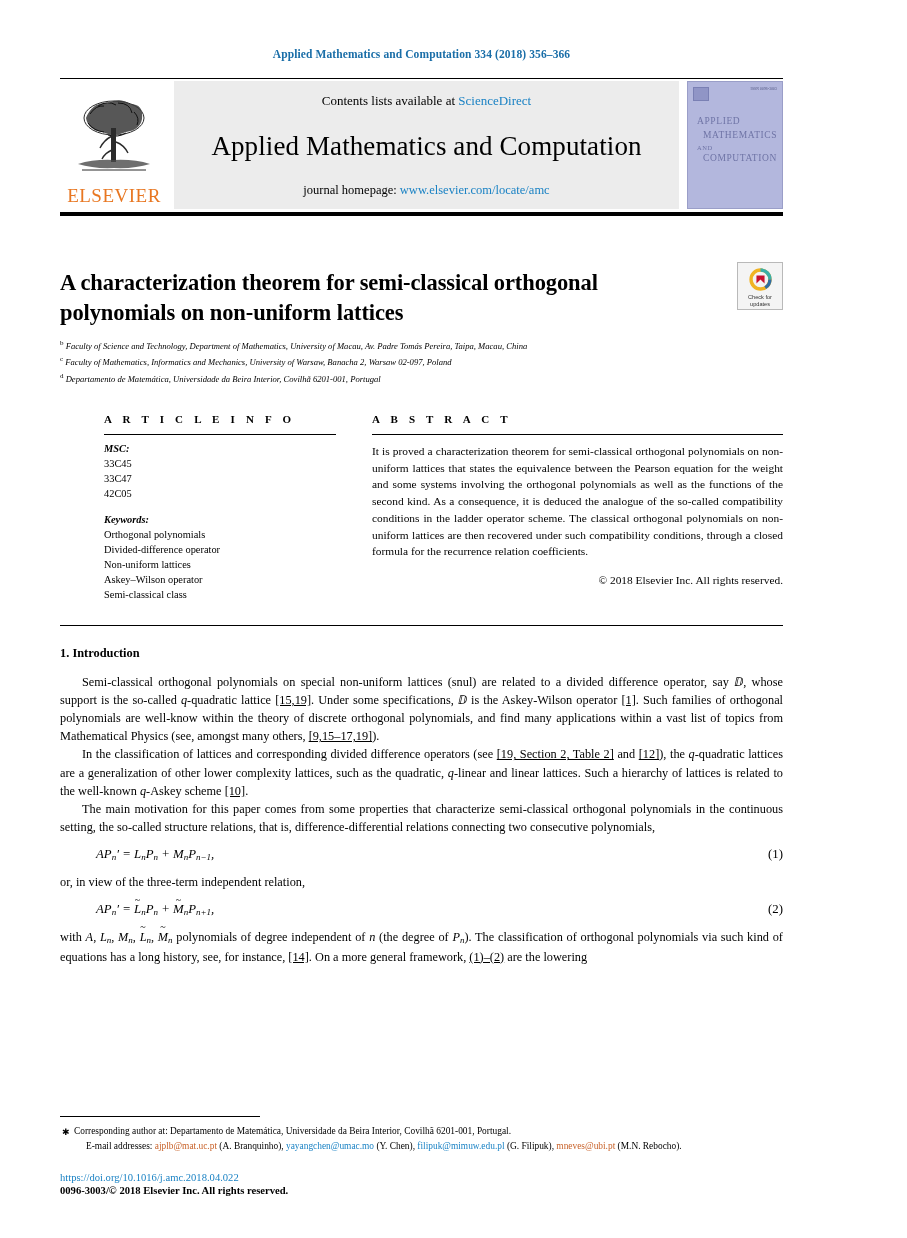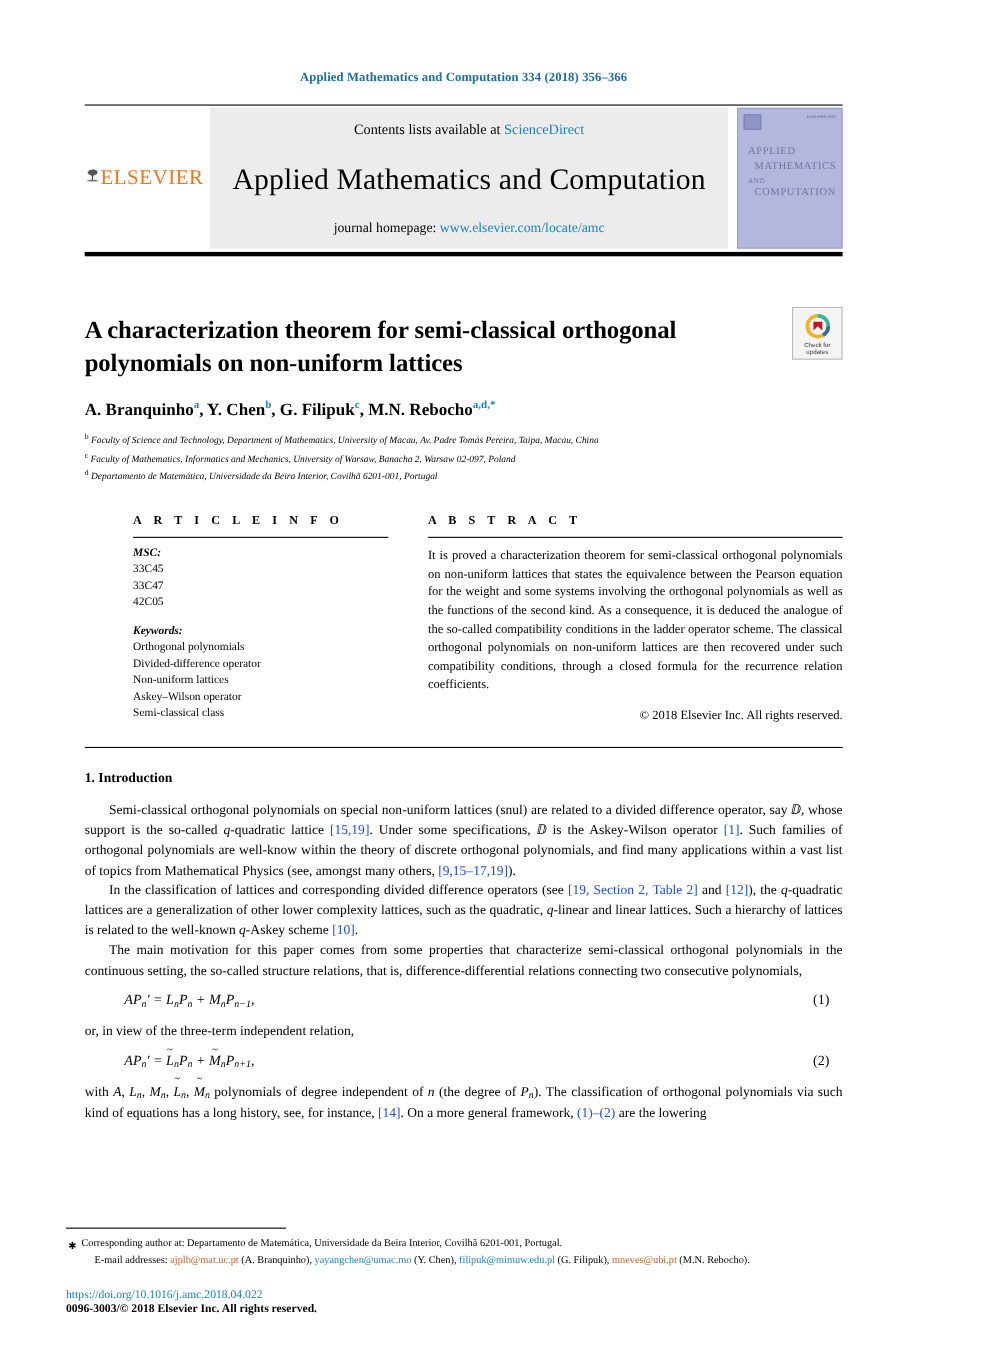--- a/index.html
+++ b/index.html
@@ -5,21 +5,21 @@
   * { box-sizing: border-box; }
   html, body { margin: 0; padding: 0; }
   body {
     width: 907px;
     height: 1238px;
     background: #ffffff;
     font-family: "Liberation Serif", serif;
     color: #000000;
     overflow: hidden;
   }
-  .page { position: relative; width: 843px; height: 1238px; padding: 17px; }
+  .page { position: relative; width: 843px; height: 1238px; padding: 0; }
 
   
   .running-head {
     text-align: center;
     color: #1a6ea8;
     font-family: "Liberation Serif", serif;
     font-weight: bold;
     font-size: 11.5px;
     letter-spacing: .1px;
     padding-top: 48px;
@@ -31,21 +31,21 @@
   .masthead {
     display: flex;
     align-items: stretch;
     height: 128px;
     margin-top: 2px;
   }
   .elsevier-logo {
     width: 108px;
     flex: 0 0 108px;
     display: flex;
-    flex-direction: row;
+    flex-direction: column;
     align-items: center;
     justify-content: flex-end;
     padding-bottom: 4px;
   }
   .tree-svg { display:block; }
   .elsevier-word {
     font-family: "Liberation Serif", serif;
     font-size: 19px;
     letter-spacing: .5px;
     color: #e87722;
@@ -179,25 +179,25 @@
   .body-sec { padding: 20px 60px 0; }
   .h2 { font-size: 12.4px; font-weight: bold; margin: 0 0 12px; }
   .para {
     font-size: 12.3px;
     line-height: 1.48;
     text-align: justify;
     text-indent: 22px;
     margin: 0;
   }
   .para.noind { text-indent: 0; }
-  .cit { color: #1d4ed8; }
+  .cit { color: #000000; text-decoration: underline; }
   .eq-row {
     display: flex;
     align-items: baseline;
-    margin: 11px 12px 11px 0;
+    margin: 11px 0 11px 0;
     font-size: 12.8px;
   }
   .eq-body { flex: 1 1 auto; padding-left: 36px; font-style: italic; }
   .eq-num { flex: 0 0 auto; font-style: normal; }
   .mi { font-style: italic; }
   .msub { font-size: 9px; vertical-align: -2px; font-style: italic; }
   .mover { position: relative; display: inline-block; }
   .mover .acc { position: absolute; left: 0; right: 0; top: -8px; text-align: center; font-size: 10px; font-style: normal; }
   .prime { font-style: italic; }
 
@@ -273,23 +273,20 @@
       <svg width="27" height="27" viewBox="0 0 40 40">
         <circle cx="20" cy="20" r="14" fill="none" stroke="#f0b323" stroke-width="5"></circle>
         <path d="M20 6 a14 14 0 0 1 14 14" fill="none" stroke="#3aafa9" stroke-width="5"></path>
         <path d="M34 20 a14 14 0 0 1 -7 12" fill="none" stroke="#2e6da4" stroke-width="5"></path>
         <path d="M14 26 V14 h12 v12 l-6 -6 Z" fill="#c8102e"></path>
       </svg>
       <div class="crossmark-label">Check for<br>updates</div>
     </div>
   </div>
 
-  <div class="authors">
-    <span>A. Branquinho</span><sup>a</sup>, <span>Y. Chen</span><sup>b</sup>, <span>G. Filipuk</span><sup>c</sup>, <span>M.N. Rebocho</span><sup>a,d,*</sup>
-  </div>
 
   <div class="affiliations">
     <div><sup>b</sup> <span>Faculty of Science and Technology, Department of Mathematics, University of Macau, Av. Padre Tomás Pereira, Taipa, Macau, China</span></div>
     <div><sup>c</sup> <span>Faculty of Mathematics, Informatics and Mechanics, University of Warsaw, Banacha 2, Warsaw 02-097, Poland</span></div>
     <div><sup>d</sup> <span>Departamento de Matemática, Universidade da Beira Interior, Covilhã 6201-001, Portugal</span></div>
   </div>
 
   <div class="info-abstract">
     <div class="col-info">
       <div class="sec-head">A R T I C L E   I N F O</div>

